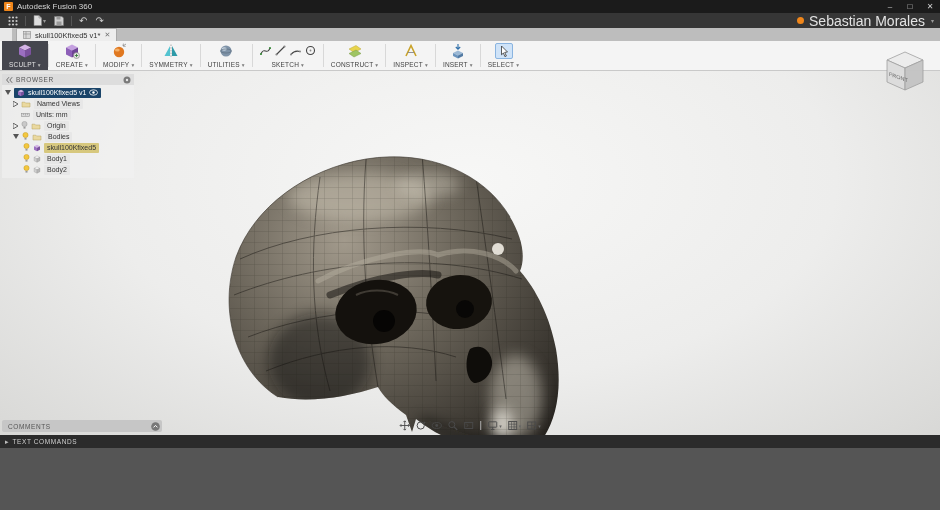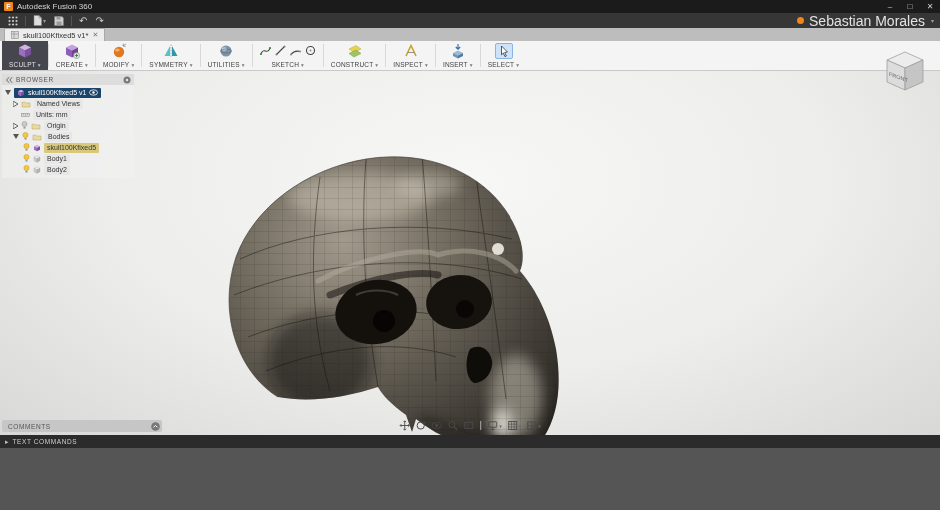--- a/index.html
+++ b/index.html
@@ -16,21 +16,21 @@
   
   .appbar { position:absolute; top:13px; left:0; right:0; height:15px; background:#363636; display:flex; align-items:center; padding:0 6px 0 4px; }
   .ab-icon { display:flex; align-items:center; justify-content:center; height:13px; padding:0 4px; color:#c9c9c9; font-size:10px; line-height:10px; }
   .ab-sep { width:1px; height:10px; background:#555; margin:0 3px; }
   .ab-caret { font-size:6px; color:#9a9a9a; margin-left:1px; }
   .ab-right { margin-left:auto; display:flex; align-items:center; gap:5px; }
   .notif-dot { width:7px; height:7px; border-radius:50%; background:#f0861a; }
   .user-name { color:#e3e3e3; font-size:14px; }
 
   
-  .tabbar { position:absolute; top:28px; left:0; right:0; height:13px; background:#bdbdbd; display:flex; align-items:flex-start; padding-left:4px; }
+  .tabbar { position:absolute; top:28px; left:12px; right:0; height:13px; background:#bdbdbd; display:flex; align-items:flex-start; padding-left:4px; }
   .doc-tab { height:13px; background:#ededed; border:1px solid #a8a8a8; border-bottom:none; display:flex; align-items:center; gap:4px; padding:0 6px; }
   .tab-label { font-size:7.5px; color:#333; white-space:nowrap; }
   .tab-close { font-size:7px; color:#777; cursor:default; }
 
   
   .ribbon { position:absolute; top:41px; left:0; right:0; height:30px; background:#f4f4f4; border-bottom:1px solid #c9c9c9; display:flex; align-items:stretch; padding-left:2px; }
   .rgroup { display:flex; flex-direction:column; align-items:center; justify-content:center; padding:1px 7px 0; cursor:default; }
   .rgroup.active { background:#45464e; }
   .ricon { height:17px; display:flex; align-items:center; justify-content:center; }
   .rlabel { height:10px; display:flex; align-items:center; gap:2px; font-size:6.5px; color:#3f3f3f; letter-spacing:.2px; }

